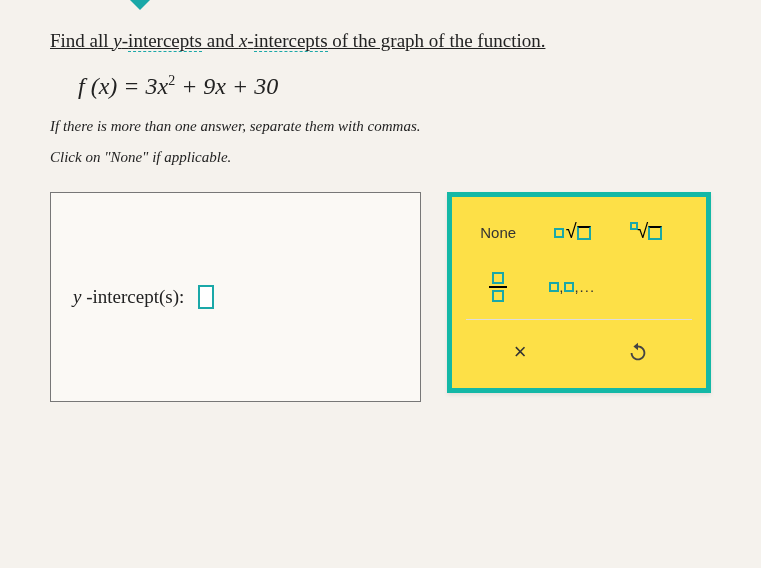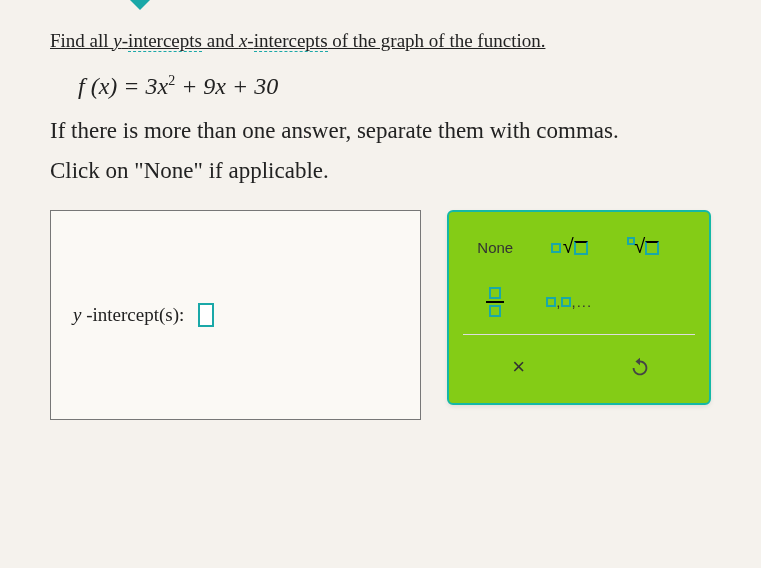--- a/index.html
+++ b/index.html
@@ -29,21 +29,21 @@
     }
     .italic { font-style: italic; }
     .ul-link { border-bottom: 1px dashed #1aa8a8; }
     .equation {
       font-style: italic;
       font-size: 24px;
       margin: 14px 0 18px 28px;
       font-family: 'Times New Roman', serif;
     }
     .sup { font-size: 14px; vertical-align: super; font-style: normal; }
-    .instr { font-size: 23px; margin-bottom: 14px; }
+    .instr { font-size: 15px; margin-bottom: 14px; font-style: italic; }
     .workarea { display: flex; gap: 26px; margin-top: 26px; align-items: flex-start; }
     .answerbox {
       border: 1px solid #777;
       width: 380px;
       height: 210px;
       background: #fbf9f5;
       padding: 30px 22px;
       display: flex;
       flex-direction: column;
       justify-content: space-around;
@@ -51,23 +51,23 @@
     .ans-row { display: flex; align-items: center; gap: 14px; font-size: 19px; }
     .ans-label .italic { font-style: italic; }
     .inputslot {
       display: inline-block;
       width: 16px; height: 24px;
       border: 2px solid #1aa8a8;
       background: #fff;
       vertical-align: middle;
     }
     .keypad {
-      border: 2px solid #14b8a6;
-      border-radius: 6px;
-      background: #84cc16;
+      border: 5px solid #14b8a6;
+      border-radius: 0;
+      background: #fde047;
       width: 270px;
       padding: 14px;
       box-shadow: 0 2px 4px rgba(0,0,0,0.08);
     }
     .kp-row { display: flex; gap: 10px; margin-bottom: 10px; align-items: center; justify-content: flex-start; }
     .kp-btn {
       display: flex;
       align-items: center;
       justify-content: center;
       min-width: 64px;

